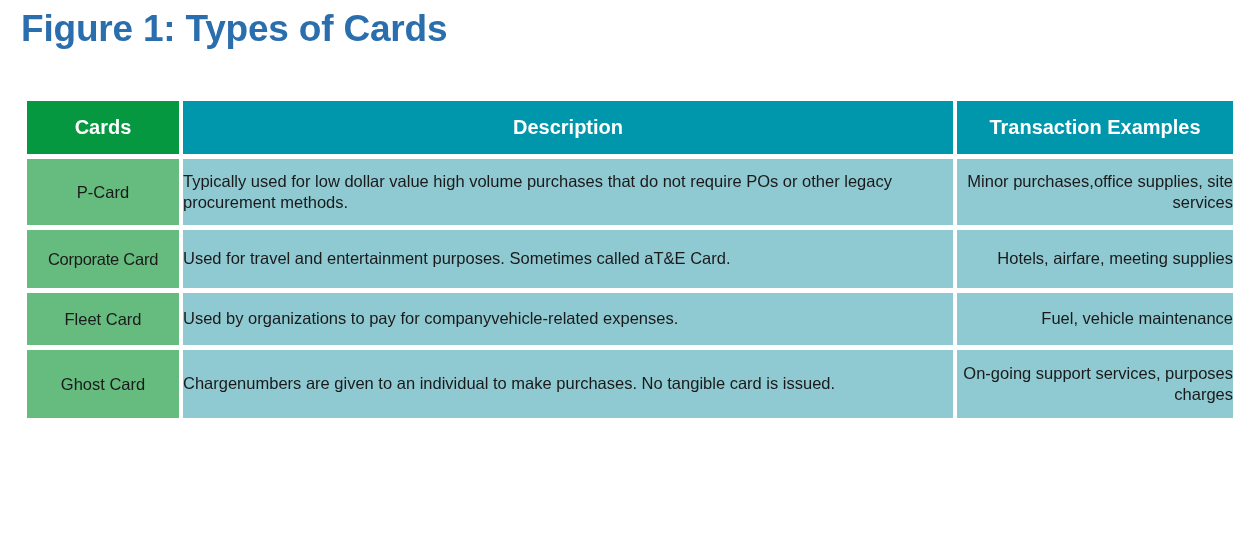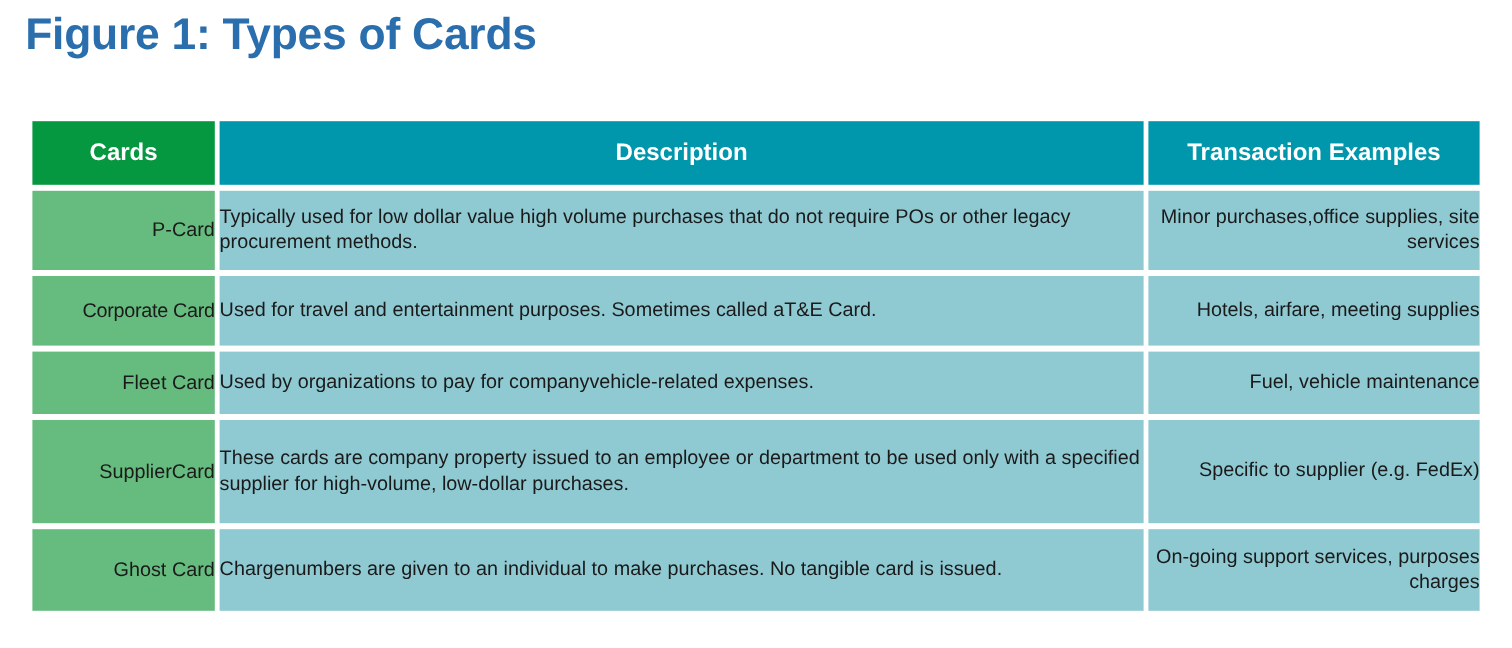--- a/index.html
+++ b/index.html
@@ -60,21 +60,21 @@
   }
   th.head-desc, th.head-tx {
     background: #0097ac;
   }
   tbody td {
     font-size: 16.5px;
     color: #1a1a1a;
   }
   td.cell-card {
     background: #66bb7e;
-    text-align: right;
+    text-align: center;
     padding: 4px 6px;
   }
   td.cell-desc {
     background: #8fc9d2;
     text-align: left;
     padding: 7px 9px 7px 12px;
     line-height: 1.30;
   }
   td.cell-tx {
     background: #8fc9d2;
@@ -118,25 +118,20 @@
       <tr class="r2">
         <td class="cell-card tight">Corporate Card</td>
         <td class="cell-desc">Used for travel and entertainment purposes. Sometimes called aT&amp;E Card.</td>
         <td class="cell-tx">Hotels, airfare, meeting supplies</td>
       </tr>
       <tr class="r3">
         <td class="cell-card">Fleet Card</td>
         <td class="cell-desc">Used by organizations to pay for companyvehicle-related expenses.</td>
         <td class="cell-tx">Fuel, vehicle maintenance</td>
       </tr>
-      <tr class="r4">
-        <td class="cell-card">SupplierCard</td>
-        <td class="cell-desc">These cards are company property issued to an employee or department to be used only with a specified supplier for high-volume, low-dollar purchases.</td>
-        <td class="cell-tx">Specific to supplier (e.g. FedEx)</td>
-      </tr>
       <tr class="r5">
         <td class="cell-card">Ghost Card</td>
         <td class="cell-desc">Chargenumbers are given to an individual to make purchases. No tangible card is issued.</td>
         <td class="cell-tx">On-going support services, purposes charges</td>
       </tr>
     </tbody>
   </table>
 
 </div>
 

